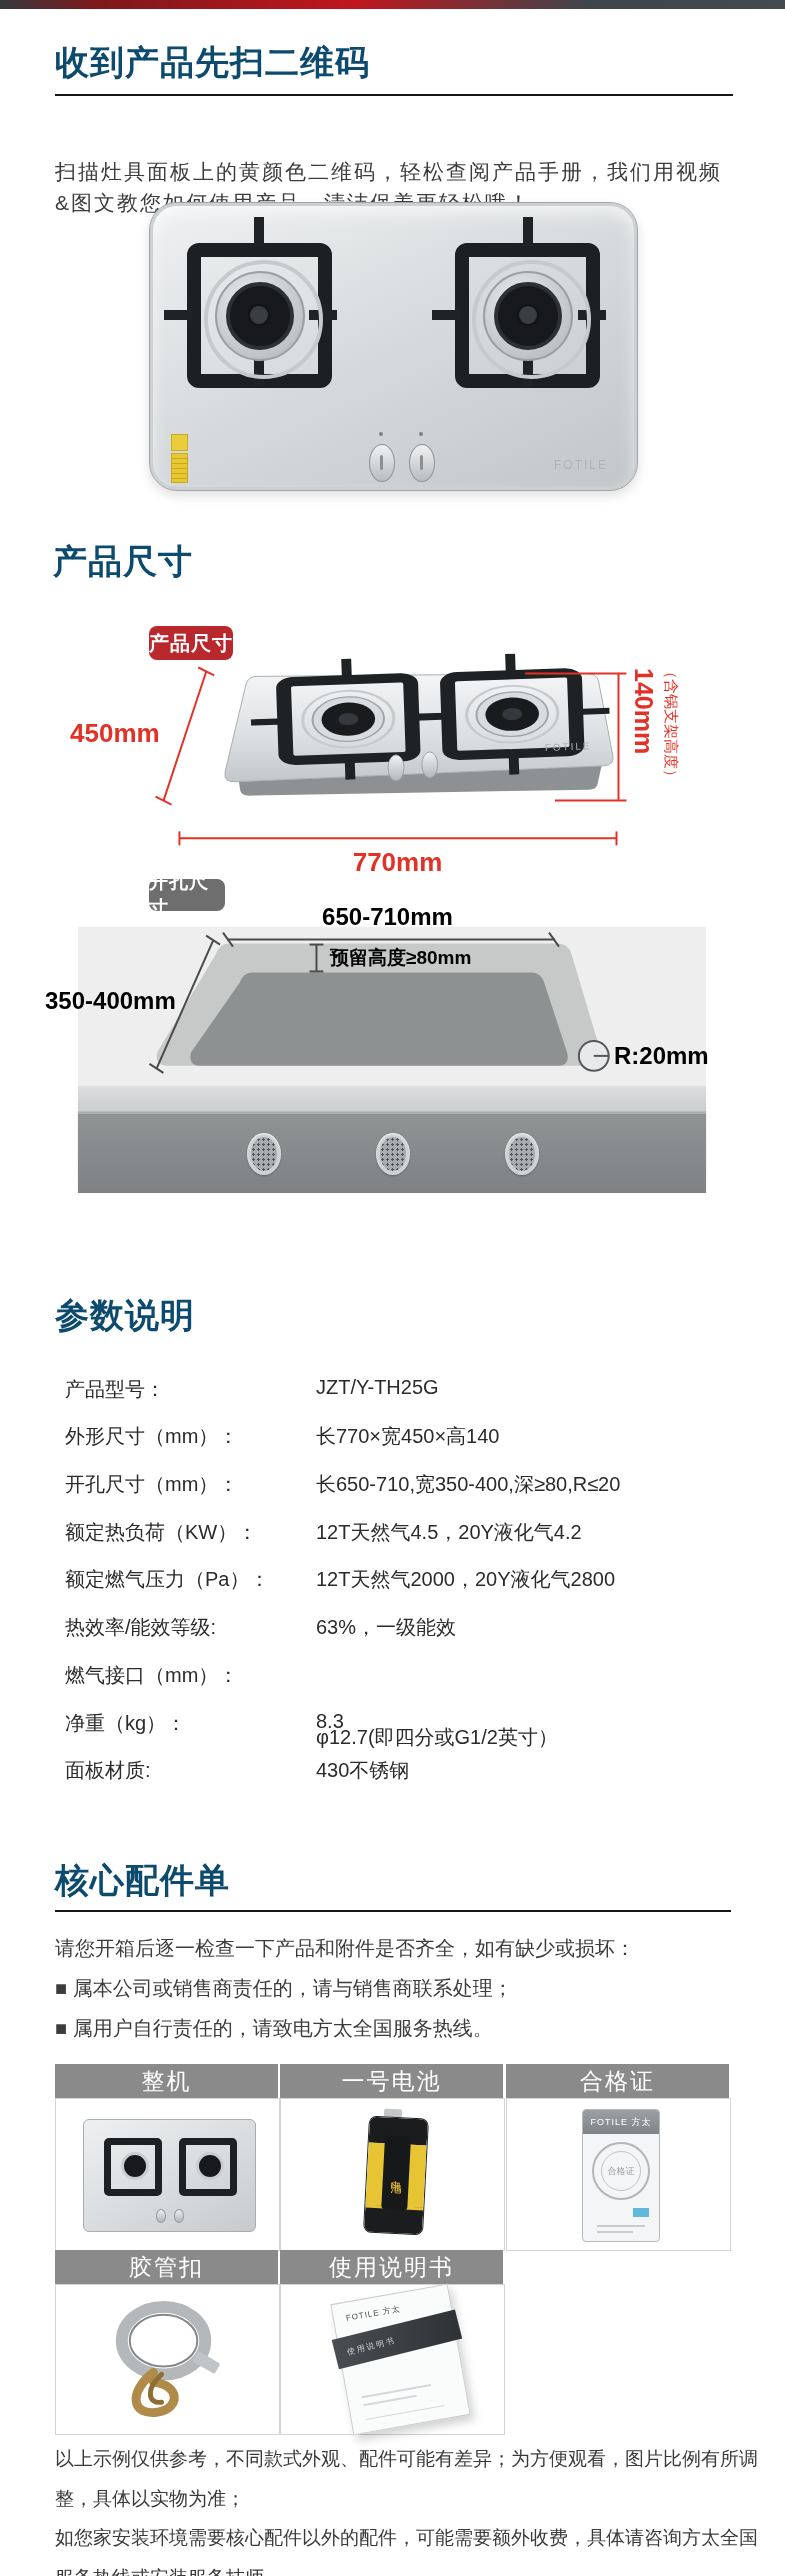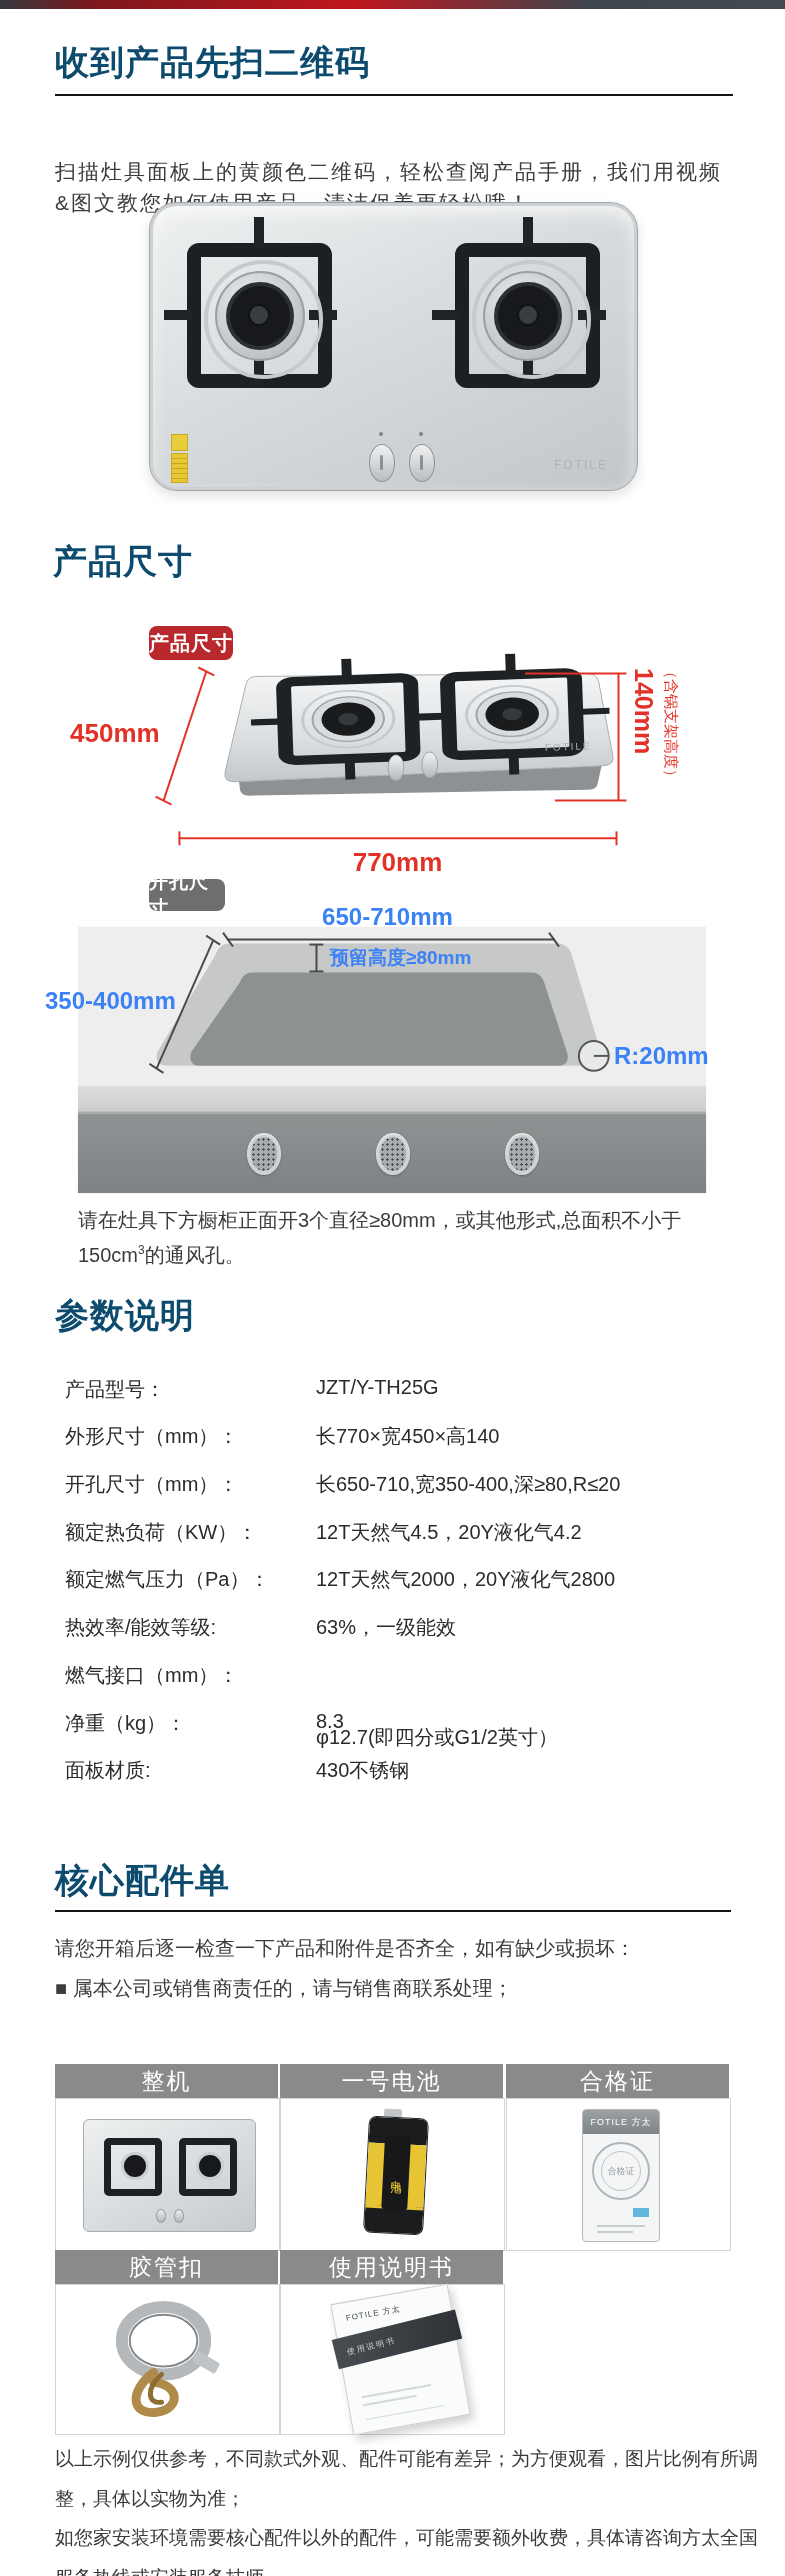--- a/index.html
+++ b/index.html
@@ -7,21 +7,21 @@
         font-family:"Liberation Sans","DejaVu Sans",sans-serif;}
   .abs{position:absolute;}
   .sec-title{font-size:34px;font-weight:bold;color:#0c4a6e;letter-spacing:1px;}
   .divider{height:2px;background:#161616;}
   .body-text{color:#3c3c3c;margin-top:43px;}
   .badge{border-radius:8px;color:#fff;font-size:20px;font-weight:bold;
          display:flex;align-items:center;justify-content:center;letter-spacing:1px;}
   .badge-red{background:#b8282d;}
   .badge-gray{background:#6e6e6e;}
   .dim-red{color:#e23227;font-weight:600;}
-  .dim-gray{color:#3b82f6;font-weight:600;}
+  .dim-gray{color:#000000;font-weight:600;}
   .rot90{transform:rotate(90deg);transform-origin:0 0;white-space:nowrap;}
   
   .stove-panel{left:149px;top:202px;width:487px;height:287px;border-radius:28px;
      background:linear-gradient(155deg,#eff1f2 0%,#d9dcde 45%,#c2c6c9 100%);
      border:1px solid #9fa5a8;box-shadow:inset 0 0 0 3px #ccd0d3, inset 0 8px 18px rgba(255,255,255,.75), 0 5px 12px rgba(0,0,0,.12);}
   .burner-frame{position:absolute;width:117px;height:117px;border:14px solid #1d2023;border-radius:12px;}
   .arm{position:absolute;background:#202326;}
   .ring-a{position:absolute;width:111px;height:111px;border:4px solid #c6cacd;border-radius:50%;}
   .ring-b{position:absolute;width:86px;height:86px;border-radius:50%;border:2px solid #9ba0a3;
           background:radial-gradient(circle at 40% 35%,#eceeef,#aeb2b5);}
@@ -244,23 +244,20 @@
       <div class="vent-in"></div>
     </div>
   <div class="vent" style="left:505px;top:1133px;">
       <div class="vent-in"></div>
     </div>
 
   <div class="abs dim-gray" style="left:330px;top:945px;font-size:19px;">预留高度≥80mm</div>
   <div class="abs dim-gray" style="left:45px;top:987px;font-size:24px;">350-400mm</div>
   <div class="abs dim-gray" style="left:614px;top:1042px;font-size:24px;">R:20mm</div>
 
-  <div class="abs note-text" style="left:78px;top:1205px;width:656px;">
-    <span>请在灶具下方橱柜正面开3个直径≥80mm，或其他形式,总面积不小于150cm</span><span class="sup">3</span><span>的通风孔。</span>
-  </div>
 
   <div class="abs sec-title" style="left:55px;top:1293px;">参数说明</div>
 
   <div class="spec-label" style="top:1376px;font-family:Liberation Mono, monospace;">产品型号：</div>
   <div class="spec-value" style="top:1376px;">JZT/Y-TH25G</div>
   <div class="spec-label" style="top:1423px;">外形尺寸（mm）：</div>
   <div class="spec-value" style="top:1423px;">长770×宽450×高140</div>
   <div class="spec-label" style="top:1471px;">开孔尺寸（mm）：</div>
   <div class="spec-value" style="top:1471px;">长650-710,宽350-400,深≥80,R≤20</div>
   <div class="spec-label" style="top:1519px;">额定热负荷（KW）：</div>
@@ -274,20 +271,21 @@
   <div class="spec-label" style="top:1710px;">净重（kg）：</div>
   <div class="spec-value" style="top:1710px;">8.3</div>
   <div class="spec-label" style="top:1757px;">面板材质:</div>
   <div class="spec-value" style="top:1757px;">430不锈钢</div>
 
   <div class="abs sec-title" style="left:55px;top:1858px;">核心配件单</div>
   <div class="abs divider" style="left:55px;top:1910px;width:676px;"></div>
 
   <div class="abs note-text" style="left:55px;top:1973px;width:696px;">■ 属本公司或销售商责任的，请与销售商联系处理；</div>
   <div class="abs note-text" style="left:55px;top:1933px;width:696px;">请您开箱后逐一检查一下产品和附件是否齐全，如有缺少或损坏：</div>
+  <div class="abs note-text" style="left:55px;top:2013px;width:696px;">■ 属用户自行责任的，请致电方太全国服务热线。</div>
 
   <div class="th-cell" style="left:55px;top:2064px;width:223px;">整机</div>
   <div class="th-cell" style="left:280px;top:2064px;width:223px;text-align:center;">一号电池</div>
   <div class="th-cell" style="left:506px;top:2064px;width:223px;">合格证</div>
 
   <div class="img-cell" style="left:55px;top:2098px;width:223px;">
     <div class="ministove">
       <div class="mini-frame" style="left:20px;"></div>
       <div class="mini-frame" style="left:95px;"></div>
       <div class="mini-burner" style="left:37px;"></div>

